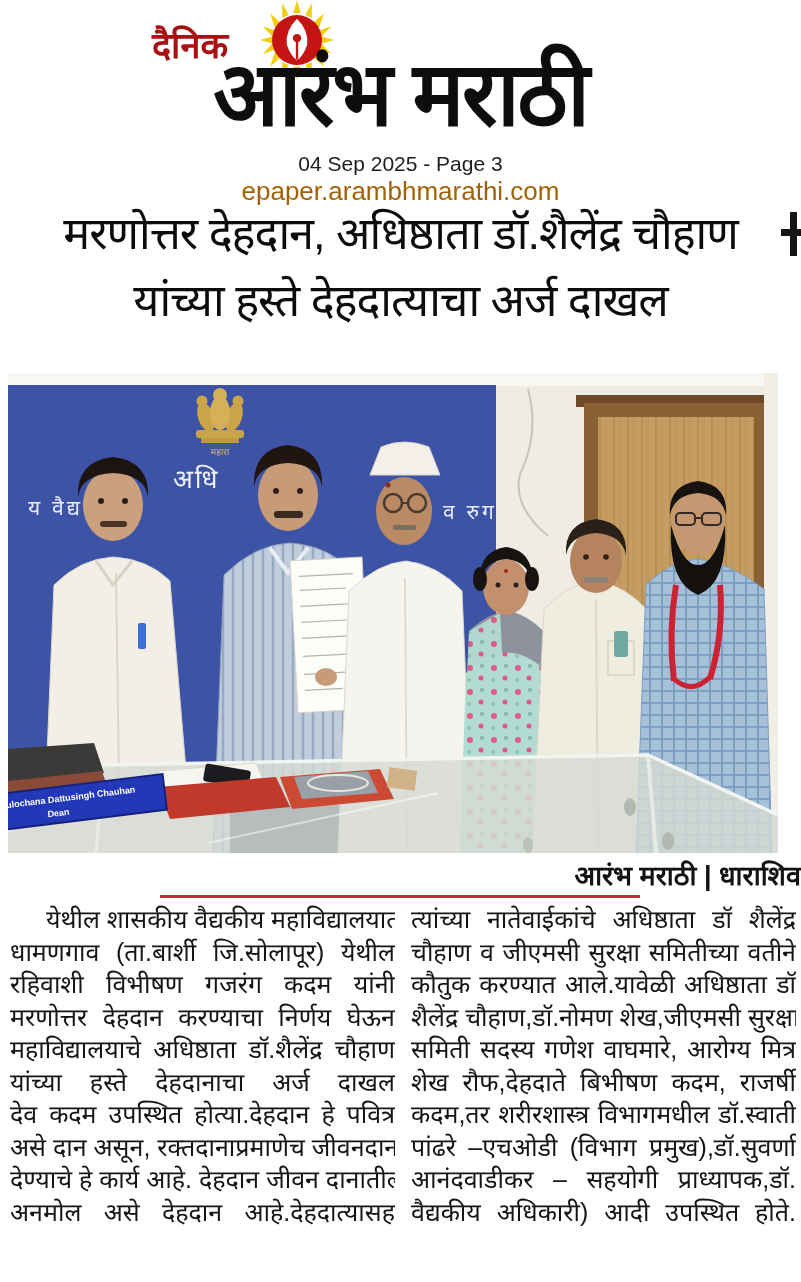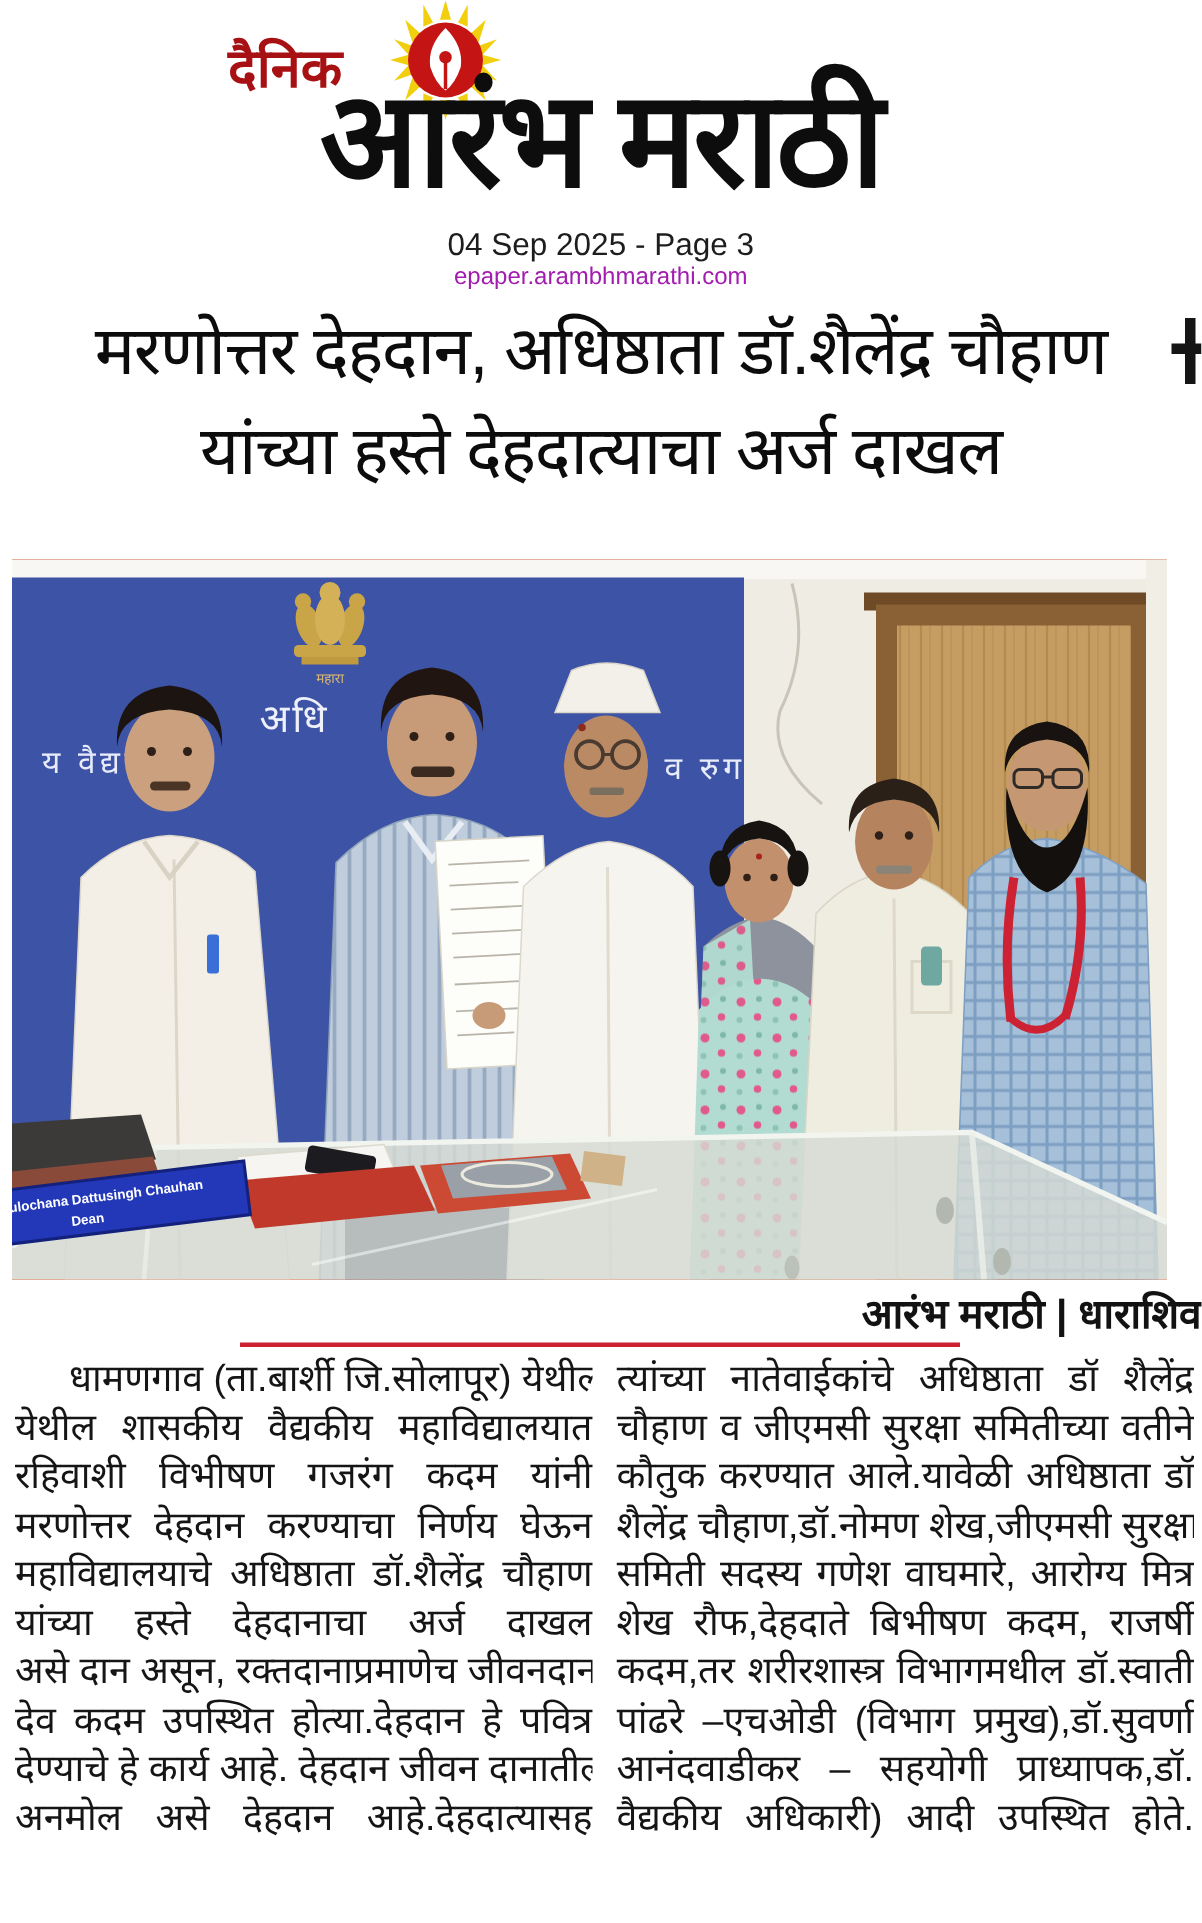--- a/index.html
+++ b/index.html
@@ -20,21 +20,21 @@
     position:absolute;left:0;top:40px;width:801px;text-align:center;
     font-size:86px;line-height:108px;font-weight:900;color:#0d0d0d;
     letter-spacing:-2px;white-space:nowrap;transform:scaleY(1.04);
   }
   .dateline{
     position:absolute;left:0;top:152px;width:801px;text-align:center;
     font-size:21px;color:#1d1d1d;
   }
   .website{
     position:absolute;left:0;top:176px;width:801px;text-align:center;
-    font-size:16px;color:#a21caf;
+    font-size:26px;color:#a16207;
   }
   
   .headline{
     position:absolute;left:0;top:200px;width:801px;text-align:center;
     font-weight:400;color:#0c0c0c;font-size:45px;line-height:67px;
     letter-spacing:-1px;
   }
   .plus-mark{position:absolute;left:781px;top:212px;width:20px;height:46px;}
   .plus-mark .h{position:absolute;left:0;top:17px;width:20px;height:7px;background:#151515;}
   .plus-mark .v{position:absolute;left:9px;top:0;width:7px;height:44px;background:#151515;}
@@ -288,28 +288,28 @@
     <text x="50" y="443" font-size="9" font-weight="bold" fill="#ffffff" text-anchor="middle">Dean</text>
   </g>
 </svg>
 </div>
 
 <div class="caption">आरंभ मराठी | धाराशिव</div>
 <div class="caption-rule"></div>
 
 <div class="article">
   <div class="col col1">
+      <div class="article-line">येथील शासकीय वैद्यकीय महाविद्यालयात</div>
       <div class="article-line">धामणगाव (ता.बार्शी जि.सोलापूर) येथील</div>
-      <div class="article-line">येथील शासकीय वैद्यकीय महाविद्यालयात</div>
       <div class="article-line">रहिवाशी विभीषण गजरंग कदम यांनी</div>
       <div class="article-line">मरणोत्तर देहदान करण्याचा निर्णय घेऊन</div>
       <div class="article-line">महाविद्यालयाचे अधिष्ठाता डॉ.शैलेंद्र चौहाण</div>
       <div class="article-line">यांच्या हस्ते देहदानाचा अर्ज दाखल</div>
+      <div class="article-line">देव कदम उपस्थित होत्या.देहदान हे पवित्र</div>
       <div class="article-line">असे दान असून, रक्तदानाप्रमाणेच जीवनदान</div>
-      <div class="article-line">देव कदम उपस्थित होत्या.देहदान हे पवित्र</div>
       <div class="article-line">देण्याचे हे कार्य आहे. देहदान जीवन दानातील</div>
       <div class="article-line">अनमोल असे देहदान आहे.देहदात्यासह</div>
     </div>
   <div class="col col2">
       <div class="article-line">त्यांच्या नातेवाईकांचे अधिष्ठाता डॉ शैलेंद्र</div>
       <div class="article-line">चौहाण व जीएमसी सुरक्षा समितीच्या वतीने</div>
       <div class="article-line">कौतुक करण्यात आले.यावेळी अधिष्ठाता डॉ</div>
       <div class="article-line">शैलेंद्र चौहाण,डॉ.नोमण शेख,जीएमसी सुरक्षा</div>
       <div class="article-line">समिती सदस्य गणेश वाघमारे, आरोग्य मित्र</div>
       <div class="article-line">शेख रौफ,देहदाते बिभीषण कदम, राजर्षी</div>

